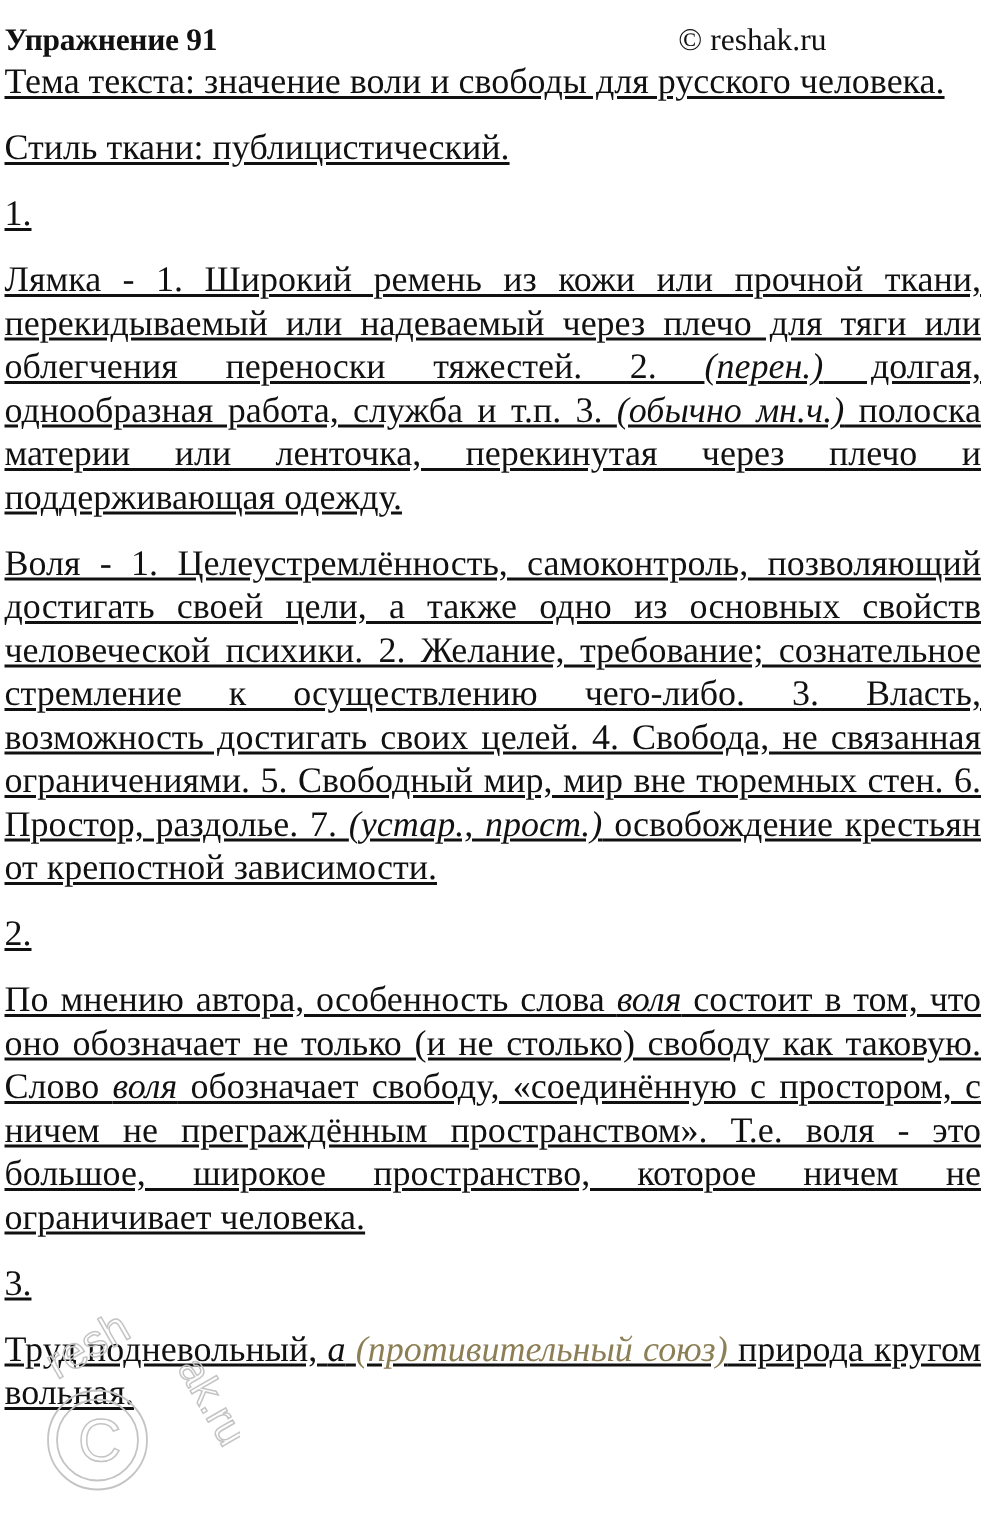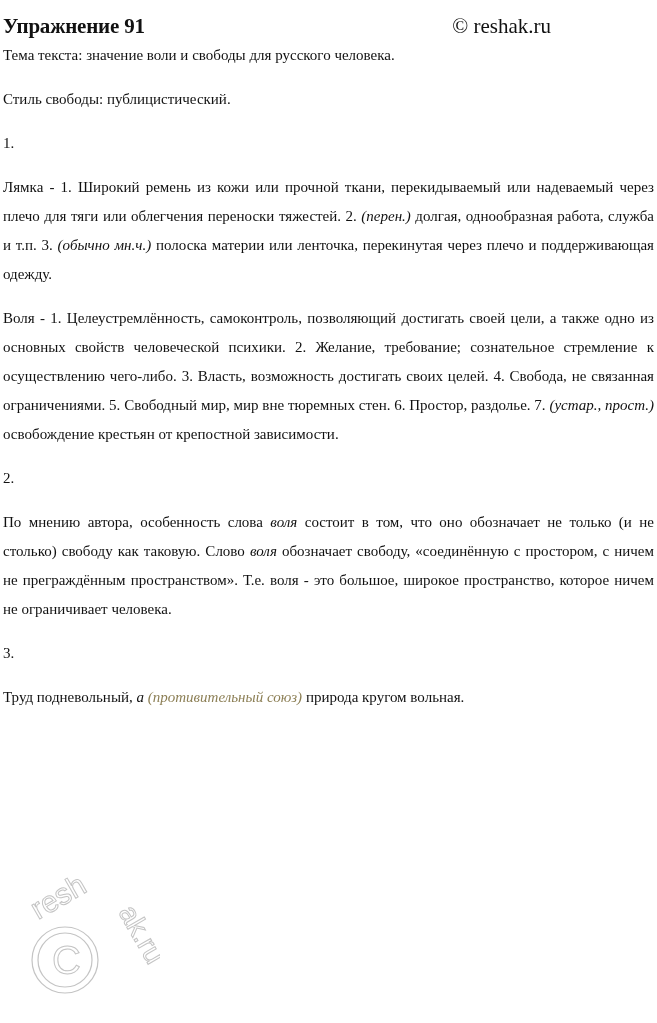--- a/index.html
+++ b/index.html
@@ -12,42 +12,42 @@
   }
   .title {
     position: absolute; left: 3px; top: -2px;
     font-weight: bold; font-size: 21px; letter-spacing: -0.2px;
   }
   .copyright {
     position: absolute; right: 4px; top: -2px; font-size: 21px;
   }
   .content {
     position: absolute; left: 3px; top: 41px; width: 651px;
-    font-size: 15px; line-height: 29px;
+    font-size: 24px; line-height: 29px; text-decoration: underline;
   }
   .p { margin: 0 0 15px 0; }
   .j { text-align: justify; text-align-last: left; }
   .it { font-style: italic; }
   .note { font-style: italic; color: #8c7f55; }
   .watermark {
     position: absolute; left: 20px; top: 868px; width: 140px; height: 150px;
     pointer-events: none;
   }
 </style>
 </head>
 <body>
 
 <div class="header">
   <div class="title">Упражнение 91</div>
   <div class="copyright">© reshak.ru</div>
 </div>
 
 <div class="content">
   <p class="p">Тема текста: значение воли и свободы для русского человека.</p>
-  <p class="p">Стиль свободы: публицистический.</p>
+  <p class="p">Стиль ткани: публицистический.</p>
 
   <p class="p">1.</p>
 
   <p class="p j"><span>Лямка - 1. Широкий ремень из кожи или прочной ткани, перекидываемый или надеваемый через плечо для тяги или облегчения переноски тяжестей. 2. </span><span class="it">(перен.)</span><span> долгая, однообразная работа, служба и т.п. 3. </span><span class="it">(обычно мн.ч.)</span><span> полоска материи или ленточка, перекинутая через плечо и поддерживающая одежду.</span></p>
 
   <p class="p j"><span>Воля - 1. Целеустремлённость, самоконтроль, позволяющий достигать своей цели, а также одно из основных свойств человеческой психики. 2. Желание, требование; сознательное стремление к осуществлению чего-либо. 3. Власть, возможность достигать своих целей. 4. Свобода, не связанная ограничениями. 5. Свободный мир, мир вне тюремных стен. 6. Простор, раздолье. 7. </span><span class="it">(устар., прост.)</span><span> освобождение крестьян от крепостной зависимости.</span></p>
 
   <p class="p">2.</p>
 
   <p class="p j"><span>По мнению автора, особенность слова </span><span class="it">воля</span><span> состоит в том, что оно обозначает не только (и не столько) свободу как таковую. Слово </span><span class="it">воля</span><span> обозначает свободу, «соединённую с простором, с ничем не преграждённым пространством». Т.е. воля - это большое, широкое пространство, которое ничем не ограничивает человека.</span></p>

